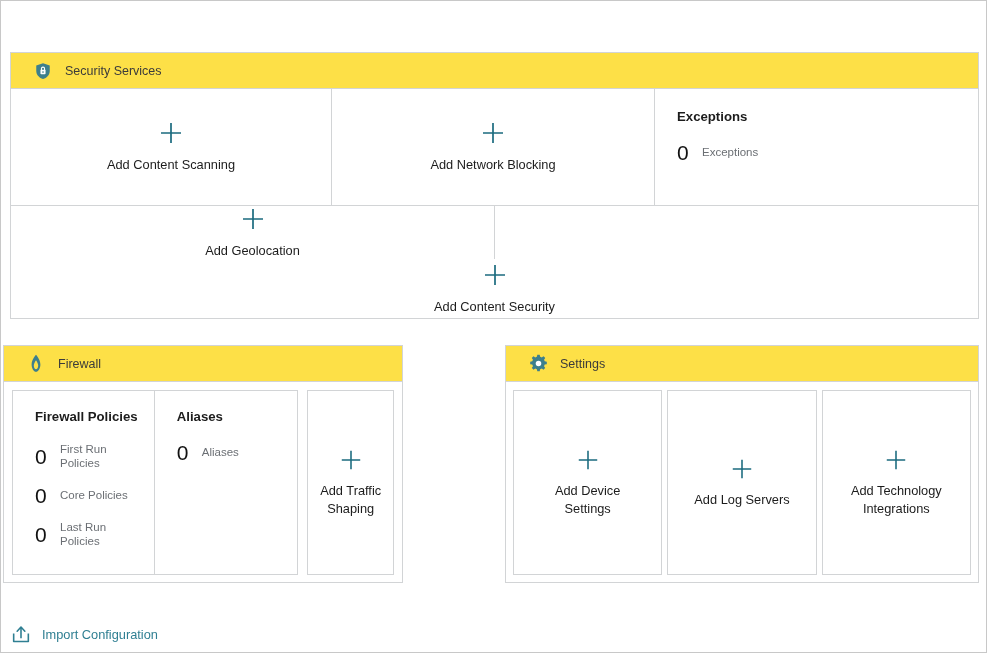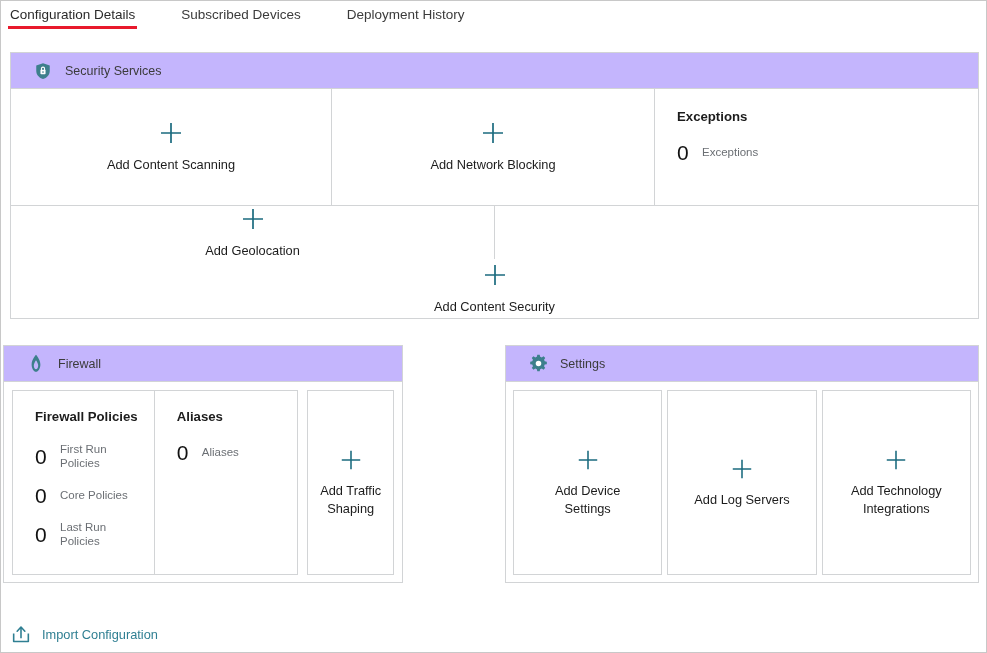--- a/index.html
+++ b/index.html
@@ -63,21 +63,21 @@
     border: 1px solid #d2d4d6;
     background: #ffffff;
   }
   .panel-head {
     height: 36px;
     box-sizing: border-box;
     border-bottom: 1px solid #d2d4d6;
     display: flex;
     align-items: center;
     padding-left: 22px;
-    background: #c4b5fd;
+    background: #fde047;
   }
   .panel-head .head-icon {
     width: 20px;
     height: 20px;
     display: inline-flex;
     align-items: center;
     justify-content: center;
     margin-right: 12px;
     flex: 0 0 auto;
   }
@@ -253,31 +253,20 @@
   #import-row .imp-label {
     font-size: 12.8px;
     color: #2f7f92;
   }
 </style>
 </head>
 <body>
 
 <div class="page">
 
-  <div class="tabbar">
-    <div class="tab active">
-      <span>Configuration Details</span>
-    </div>
-    <div class="tab">
-      <span>Subscribed Devices</span>
-    </div>
-    <div class="tab">
-      <span>Deployment History</span>
-    </div>
-  </div>
 
   <div class="panel" id="security-panel">
     <div class="panel-head">
       <span class="head-icon">
         <svg width="18" height="18" viewBox="0 0 24 24">
           <path d="M12 1.6 L21 4.6 V11.5 C21 17 17 21.2 12 22.6 C7 21.2 3 17 3 11.5 V4.6 Z" fill="#3d7f8c"></path>
           <rect x="8.6" y="10.4" width="6.8" height="6" rx="1" fill="#ffffff"></rect>
           <path d="M9.9 10.6 V9 a2.1 2.1 0 0 1 4.2 0 v1.6" fill="none" stroke="#ffffff" stroke-width="1.5"></path>
           <circle cx="12" cy="13.4" r="1.1" fill="#3d7f8c"></circle>
         </svg>

